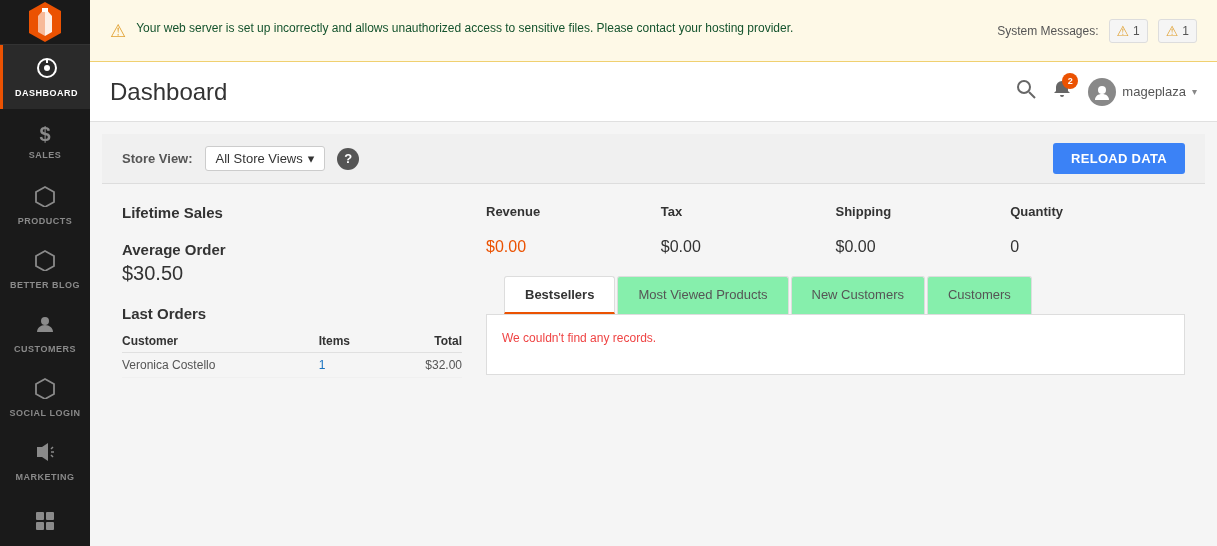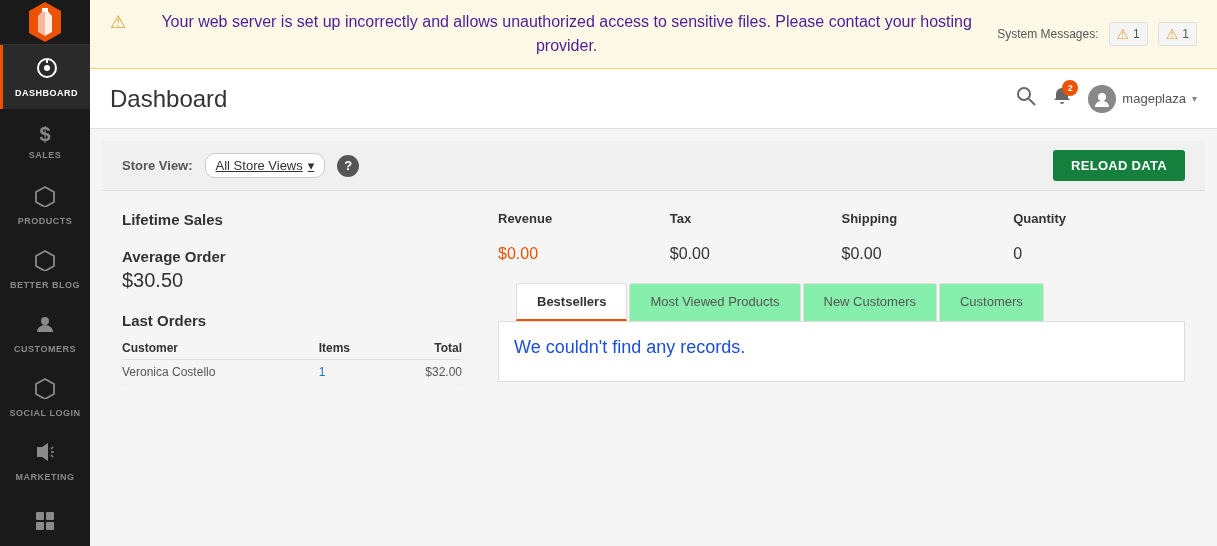--- a/index.html
+++ b/index.html
@@ -70,24 +70,23 @@
       gap: 10px;
       flex: 1;
     }
     .alert-icon {
       color: #e0a030;
       font-size: 18px;
       margin-top: 1px;
       flex-shrink: 0;
     }
     .alert-text {
-      color: #4c1d95;
-      font-size: 16px;
+      color: #14532d;
+      font-size: 12px;
       line-height: 1.5;
-      text-align: center;
     }
     .system-messages {
       display: flex;
       align-items: center;
       gap: 10px;
       color: #555;
       font-size: 12px;
       white-space: nowrap;
     }
     .msg-badge {
@@ -191,57 +190,56 @@
       font-size: 13px;
       color: #555;
       font-weight: 600;
     }
     .store-view-select {
       display: flex;
       align-items: center;
       gap: 5px;
       background: #fff;
       border: 1px solid #ccc;
-      border-radius: 10px;
+      border-radius: 3px;
       padding: 4px 10px;
       cursor: pointer;
       font-size: 13px;
       color: #333;
-      text-decoration: underline;
     }
     .help-circle {
       width: 22px;
       height: 22px;
       border-radius: 50%;
       background: #555;
       color: #fff;
       display: flex;
       align-items: center;
       justify-content: center;
       font-size: 13px;
       font-weight: bold;
       cursor: pointer;
     }
     .reload-btn {
-      background: #15803d;
+      background: #3b82f6;
       color: #fff;
       border: none;
       padding: 8px 18px;
       border-radius: 3px;
       font-size: 13px;
       font-weight: 600;
       cursor: pointer;
       text-transform: uppercase;
       letter-spacing: 0.3px;
     }
 
     
     .dashboard-grid {
       display: flex;
-      gap: 16px;
+      gap: 4px;
       padding: 20px;
       align-items: flex-start;
     }
 
     
     .left-panel {
       width: 360px;
       flex-shrink: 0;
       padding-right: 20px;
     }
@@ -347,22 +345,22 @@
       margin-left: 18px;
     }
     .tab-content {
       background: #fff;
       border: 1px solid #ddd;
       border-top: none;
       padding: 15px;
       min-height: 60px;
     }
     .no-records {
-      color: #1d4ed8;
-      font-size: 18px;
+      color: #ef4444;
+      font-size: 12px;
       margin-top: 10px;
     }
 
     
     .content-area::-webkit-scrollbar { width: 8px; }
     .content-area::-webkit-scrollbar-track { background: #f0f0f0; }
     .content-area::-webkit-scrollbar-thumb { background: #ccc; border-radius: 4px; }
   </style>
 </head>
 <body>

